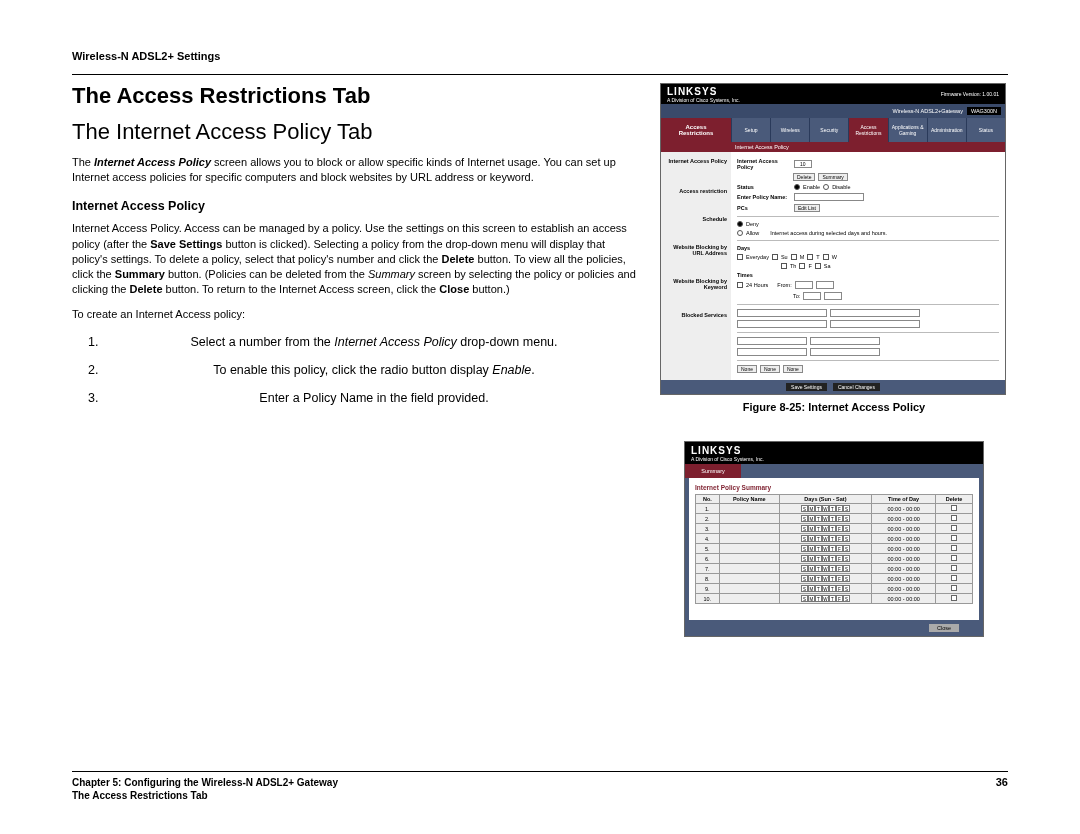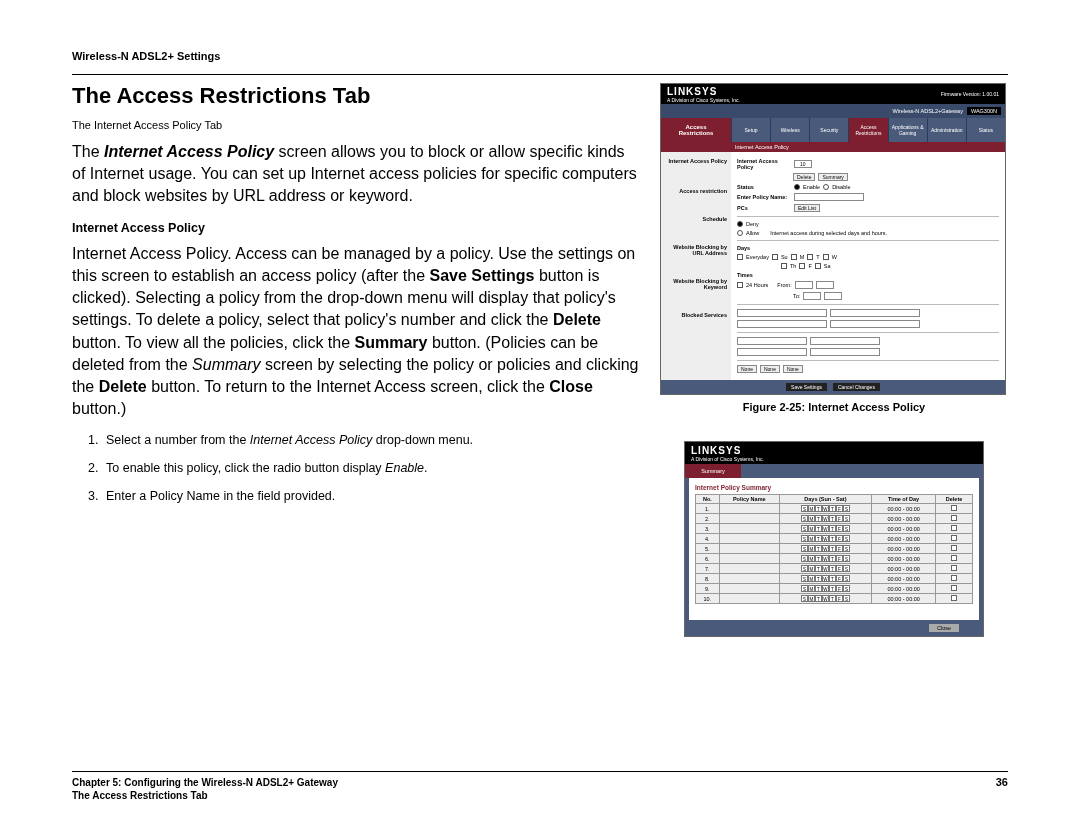--- a/index.html
+++ b/index.html
@@ -15,24 +15,24 @@
   .header-line {
     font-size: 11px;
     font-weight: bold;
     margin-bottom: 12px;
   }
   .hr { border-top: 1px solid #000; margin-bottom: 8px; }
   .main-row { display: flex; gap: 18px; }
   .left-col { flex: 1; }
   .right-col { width: 348px; }
   h1.title { font-size: 22px; font-weight: bold; margin-bottom: 10px; font-family: Arial, sans-serif; }
-  h2.subtitle { font-size: 11px; font-weight: normal; margin-bottom: 10px; font-family: Arial, sans-serif; }
+  h2.subtitle { font-size: 22px; font-weight: normal; margin-bottom: 10px; font-family: Arial, sans-serif; }
   h3.section { font-size: 12.5px; font-weight: bold; margin: 14px 0 8px 0; }
-  p.body { font-size: 16px; line-height: 1.38; margin-bottom: 10px; }
-  ol.steps { font-size: 12.5px; margin-left: 30px; line-height: 1.6; }
+  p.body { font-size: 11px; line-height: 1.38; margin-bottom: 10px; }
+  ol.steps { font-size: 12.5px; margin-left: 30px; line-height: 1.6; text-align: center; }
   ol.steps li { margin-bottom: 8px; padding-left: 4px; }
   .bold { font-weight: bold; }
   .ital { font-style: italic; }
 
   .fig-caption { font-size: 11px; font-weight: bold; text-align: center; margin-top: 6px; margin-bottom: 20px; }
 
   
   .fig25 {
     width: 346px; height: 312px; border: 1px solid #666; background: #fff; font-size: 6px;
   }
@@ -107,20 +107,21 @@
       <span>The </span><span class="ital bold">Internet Access Policy</span><span> screen allows you to block or allow specific kinds of Internet usage. You can set up Internet access policies for specific computers and block websites by URL address or keyword.</span>
     </p>
 
     <h3 class="section">Internet Access Policy</h3>
 
     <p class="body">
       <span>Internet Access Policy. Access can be managed by a policy. Use the settings on this screen to establish an access policy (after the </span><span class="bold">Save Settings</span><span> button is clicked). Selecting a policy from the drop-down menu will display that policy's settings. To delete a policy, select that policy's number and click the </span><span class="bold">Delete</span><span> button. To view all the policies, click the </span><span class="bold">Summary</span><span> button. (Policies can be deleted from the </span><span class="ital">Summary</span><span> screen by selecting the policy or policies and clicking the </span><span class="bold">Delete</span><span> button. To return to the Internet Access screen, click the </span><span class="bold">Close</span><span> button.)</span>
     </p>
 
 
+    <p class="body">To create an Internet Access policy:</p>
 
     <ol class="steps">
       <li>
         <span>Select a number from the </span><span class="ital">Internet Access Policy</span><span> drop-down menu.</span>
       </li>
       <li>
         <span>To enable this policy, click the radio button display </span><span class="ital">Enable</span><span>.</span>
       </li>
       <li>Enter a Policy Name in the field provided.</li>
     </ol>
@@ -263,21 +264,21 @@
             <span class="btn">None</span>
             <span class="btn">None</span>
           </div>
         </div>
       </div>
       <div class="fig25-footer">
         <span class="fbtn">Save Settings</span>
         <span class="fbtn">Cancel Changes</span>
       </div>
     </div>
-    <div class="fig-caption">Figure 2-25: Internet Access Policy</div>
+    <div class="fig-caption">Figure 8-25: Internet Access Policy</div>
 
     <div class="fig26">
       <div class="fig26-top">
         <div class="brand">LINKSYS</div>
         <div class="sub">A Division of Cisco Systems, Inc.</div>
       </div>
       <div class="fig26-nav">
         <div class="side">Summary</div>
         <div class="rest"></div>
       </div>

